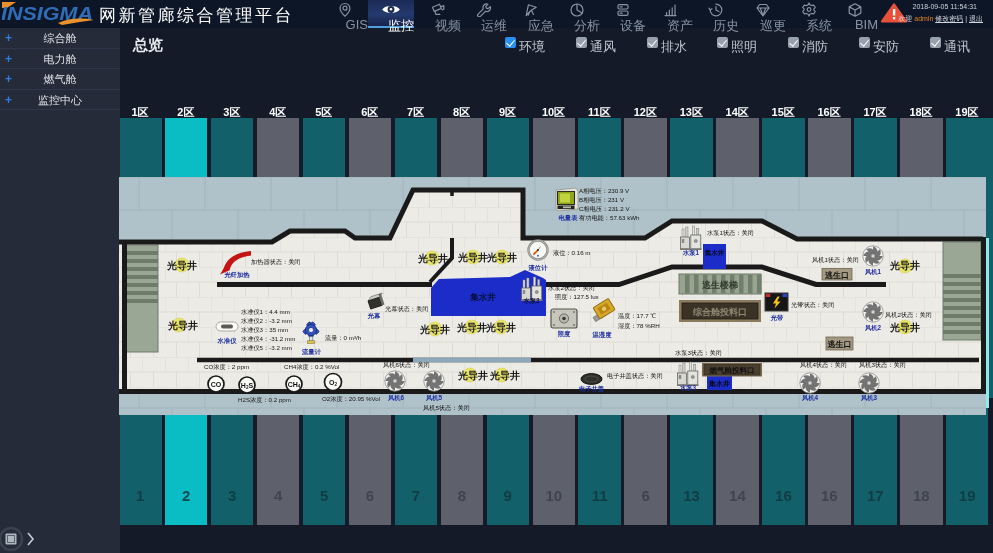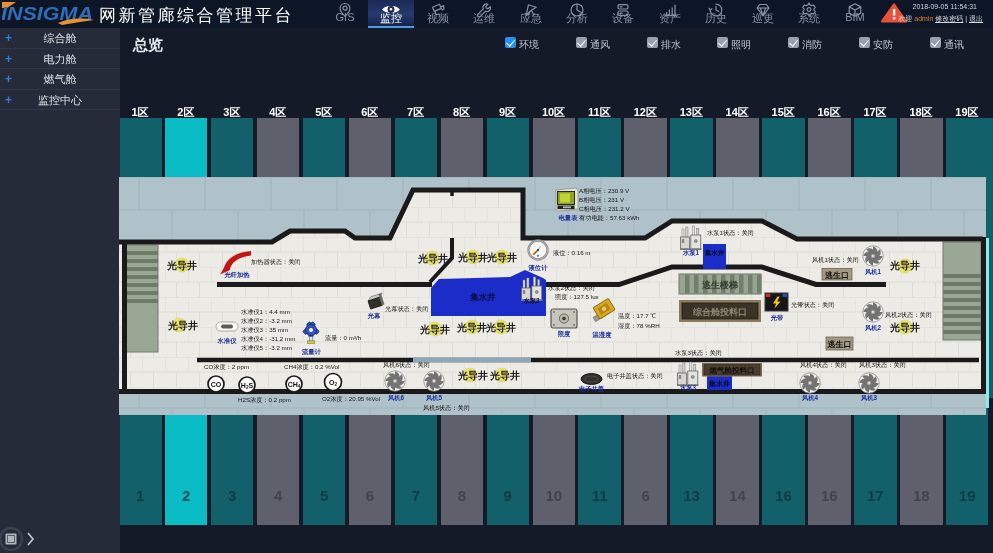--- a/index.html
+++ b/index.html
@@ -3,33 +3,33 @@
 <style>
 *{margin:0;padding:0;box-sizing:border-box}
 html,body{width:993px;height:553px;overflow:hidden;background:#131824;font-family:"Liberation Sans",sans-serif}
 #app{position:relative;width:993px;height:553px;background:#141a27}
 
 #top{position:absolute;left:0;top:0;width:993px;height:28px;background:#0d1626;z-index:30}
 #logo{position:absolute;left:2px;top:2px;width:96px;height:24px}
 #title{position:absolute;left:99px;top:4px;font-size:17px;font-weight:normal;color:#fff;letter-spacing:2.5px;white-space:nowrap}
 .tab{position:absolute;top:0;width:46px;height:28px;text-align:center}
 .tab svg{display:block;margin:2px auto 0}
-.tablb{position:absolute;top:11px;left:0;width:100%;text-align:center;font-size:11px;color:#8793a3}
+.tablb{position:absolute;top:17px;left:0;width:100%;text-align:right;font-size:13px;color:#8793a3}
 .tab.act{background:linear-gradient(180deg,#1b2a55 0%,#253a6e 55%,#16224a 100%);border-bottom:2px solid #4e9fe0}
 .tab.act .tablb{color:#fff}
 
 #side{position:absolute;left:0;top:28px;width:120px;height:525px;background:#252b38;z-index:5}
 .mi{position:relative;height:20.5px;line-height:20.5px;border-bottom:1px solid #30364a;color:#dce0e6;font-size:11px;text-align:center}
 .mi .pl{position:absolute;left:5px;top:0;color:#2e7ee0;font-weight:bold;font-size:12px}
 
 #ov{position:absolute;left:133px;top:36px;font-size:15px;font-weight:bold;color:#e8ecf0;z-index:6}
 .ck{position:absolute;top:37px;width:11px;height:11px;border-radius:2px;background:#97a1ad;z-index:6}
 .ck.b{background:#2a8ff2}
 .ck:after{content:"";position:absolute;left:2.5px;top:0.5px;width:4px;height:7px;border:solid #fff;border-width:0 1.6px 1.6px 0;transform:rotate(40deg)}
-.cklb{position:absolute;top:38px;font-size:10px;color:#c2cad2;z-index:6}
+.cklb{position:absolute;top:38px;font-size:13px;color:#c2cad2;z-index:6}
 .zl{position:absolute;top:105px;width:42px;text-align:center;font-size:11px;font-weight:bold;color:#fff;z-index:6}
 .col{position:absolute;top:118px;height:407px;width:42.5px;z-index:1}
 .c-t{background:#12616a}.c-g{background:#5e606b}.c-c{background:#0abcc4}
 .num{position:absolute;top:487px;width:42.5px;text-align:center;font-size:15px;font-weight:bold;z-index:2}
 .n-t{color:#123c44}.n-g{color:#40444f}.n-c{color:#0b4a50}
 #plan{position:absolute;left:119px;top:177px;width:867px;height:238px;z-index:10}
 #cyl{position:absolute;left:986px;top:238px;width:3px;height:170px;background:#8fe8ea;z-index:11}
 #corner{position:absolute;left:0px;top:526px;z-index:12}
 </style></head><body>
 <div id="app">

